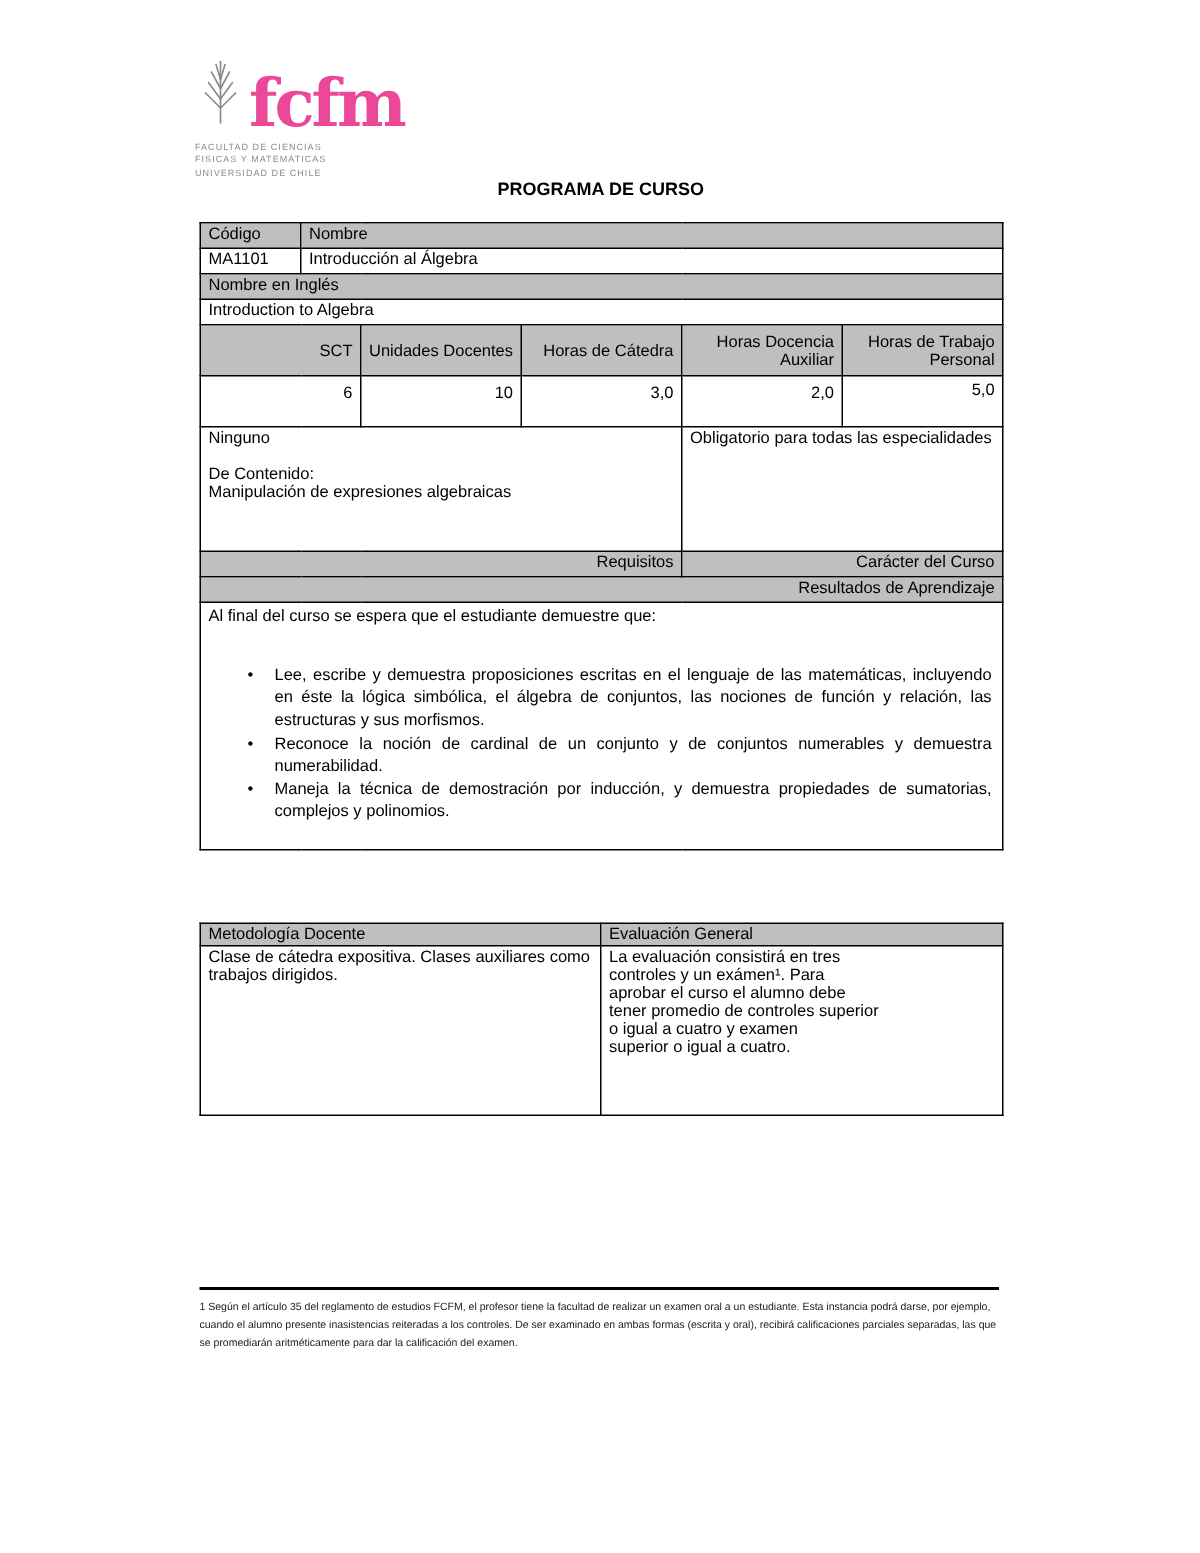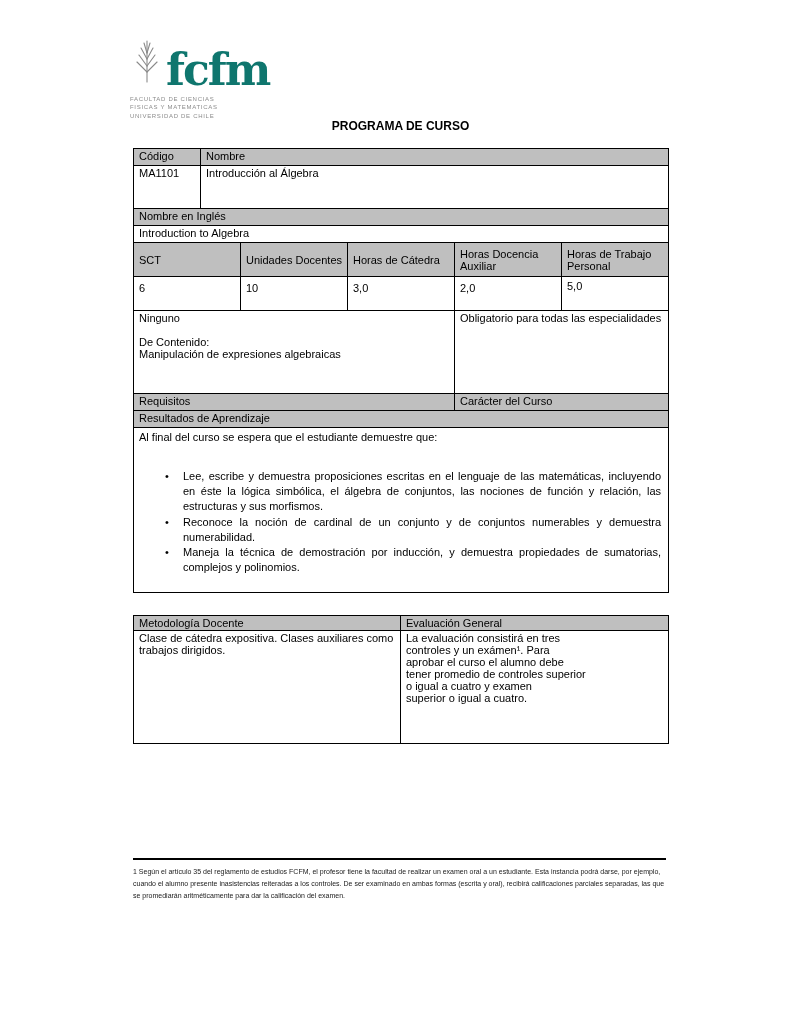--- a/index.html
+++ b/index.html
@@ -11,38 +11,38 @@
     color: #000;
     overflow: hidden;
   }
 
   
   .logo { position: absolute; left: 130px; top: 40px; width: 200px; }
   .logo-row { display: flex; align-items: flex-start; }
   .brand {
     font-family: "DejaVu Serif", serif;
     font-weight: bold; font-size: 44px; line-height: 1;
-    color: #0f766e; letter-spacing: -2px; margin: 8px 0 0 2px;
+    color: #ec4899; letter-spacing: -2px; margin: 8px 0 0 2px;
   }
   .logo-caption {
     font-size: 6px; color: #8c8c8c; letter-spacing: 0.7px;
     line-height: 1.4; margin-top: 3px; white-space: pre-line;
   }
 
   
   .doc-title {
     position: absolute; left: 133px; top: 119px; width: 535px;
     text-align: center; font-weight: bold; font-size: 12px;
   }
 
   
   table { border-collapse: collapse; table-layout: fixed; width: 535px; font-size: 11px; }
   td { border: 1px solid #000; padding: 1px 5px; vertical-align: top; overflow: hidden; box-sizing: border-box; }
   .hdr { background: #bfbfbf; }
-  .ctr { text-align: left; margin-top: 43px; }
+  .ctr { text-align: right; margin-top: 43px; }
   .mid { vertical-align: middle; }
   .pre { white-space: pre-line; }
   .t1 { position: absolute; left: 133px; top: 148px; }
   .t2 { position: absolute; left: 133px; top: 615px; }
 
   
   .outcome-intro { padding-top: 2px; }
   .bullets { margin: 26px 0 0 0; padding: 0 2px 0 24px; list-style: none; }
   .bullets li { position: relative; padding-left: 20px; text-align: justify; line-height: 1.38; }
   .bullets li::before { content: "\2022"; position: absolute; left: 2px; top: 0; }
@@ -93,21 +93,21 @@
         <col style="width:107px">
       <col style="width:107px">
         <col style="width:107px">
         <col style="width:107px">
     </colgroup>
     <tbody>
         <tr style="height:17px">
       <td class="hdr" colspan="1">Código</td>
       <td class="hdr" colspan="5">Nombre</td>
     </tr>
-    <tr style="height:43px">
+    <tr style="height:17px">
       <td colspan="1">MA1101</td>
       <td colspan="5">Introducción al Álgebra</td>
     </tr>
     <tr style="height:17px">
       <td class="hdr" colspan="6">Nombre en Inglés</td>
     </tr>
     <tr style="height:17px">
       <td colspan="6">Introduction to Algebra</td>
     </tr>
     <tr style="height:34px">

